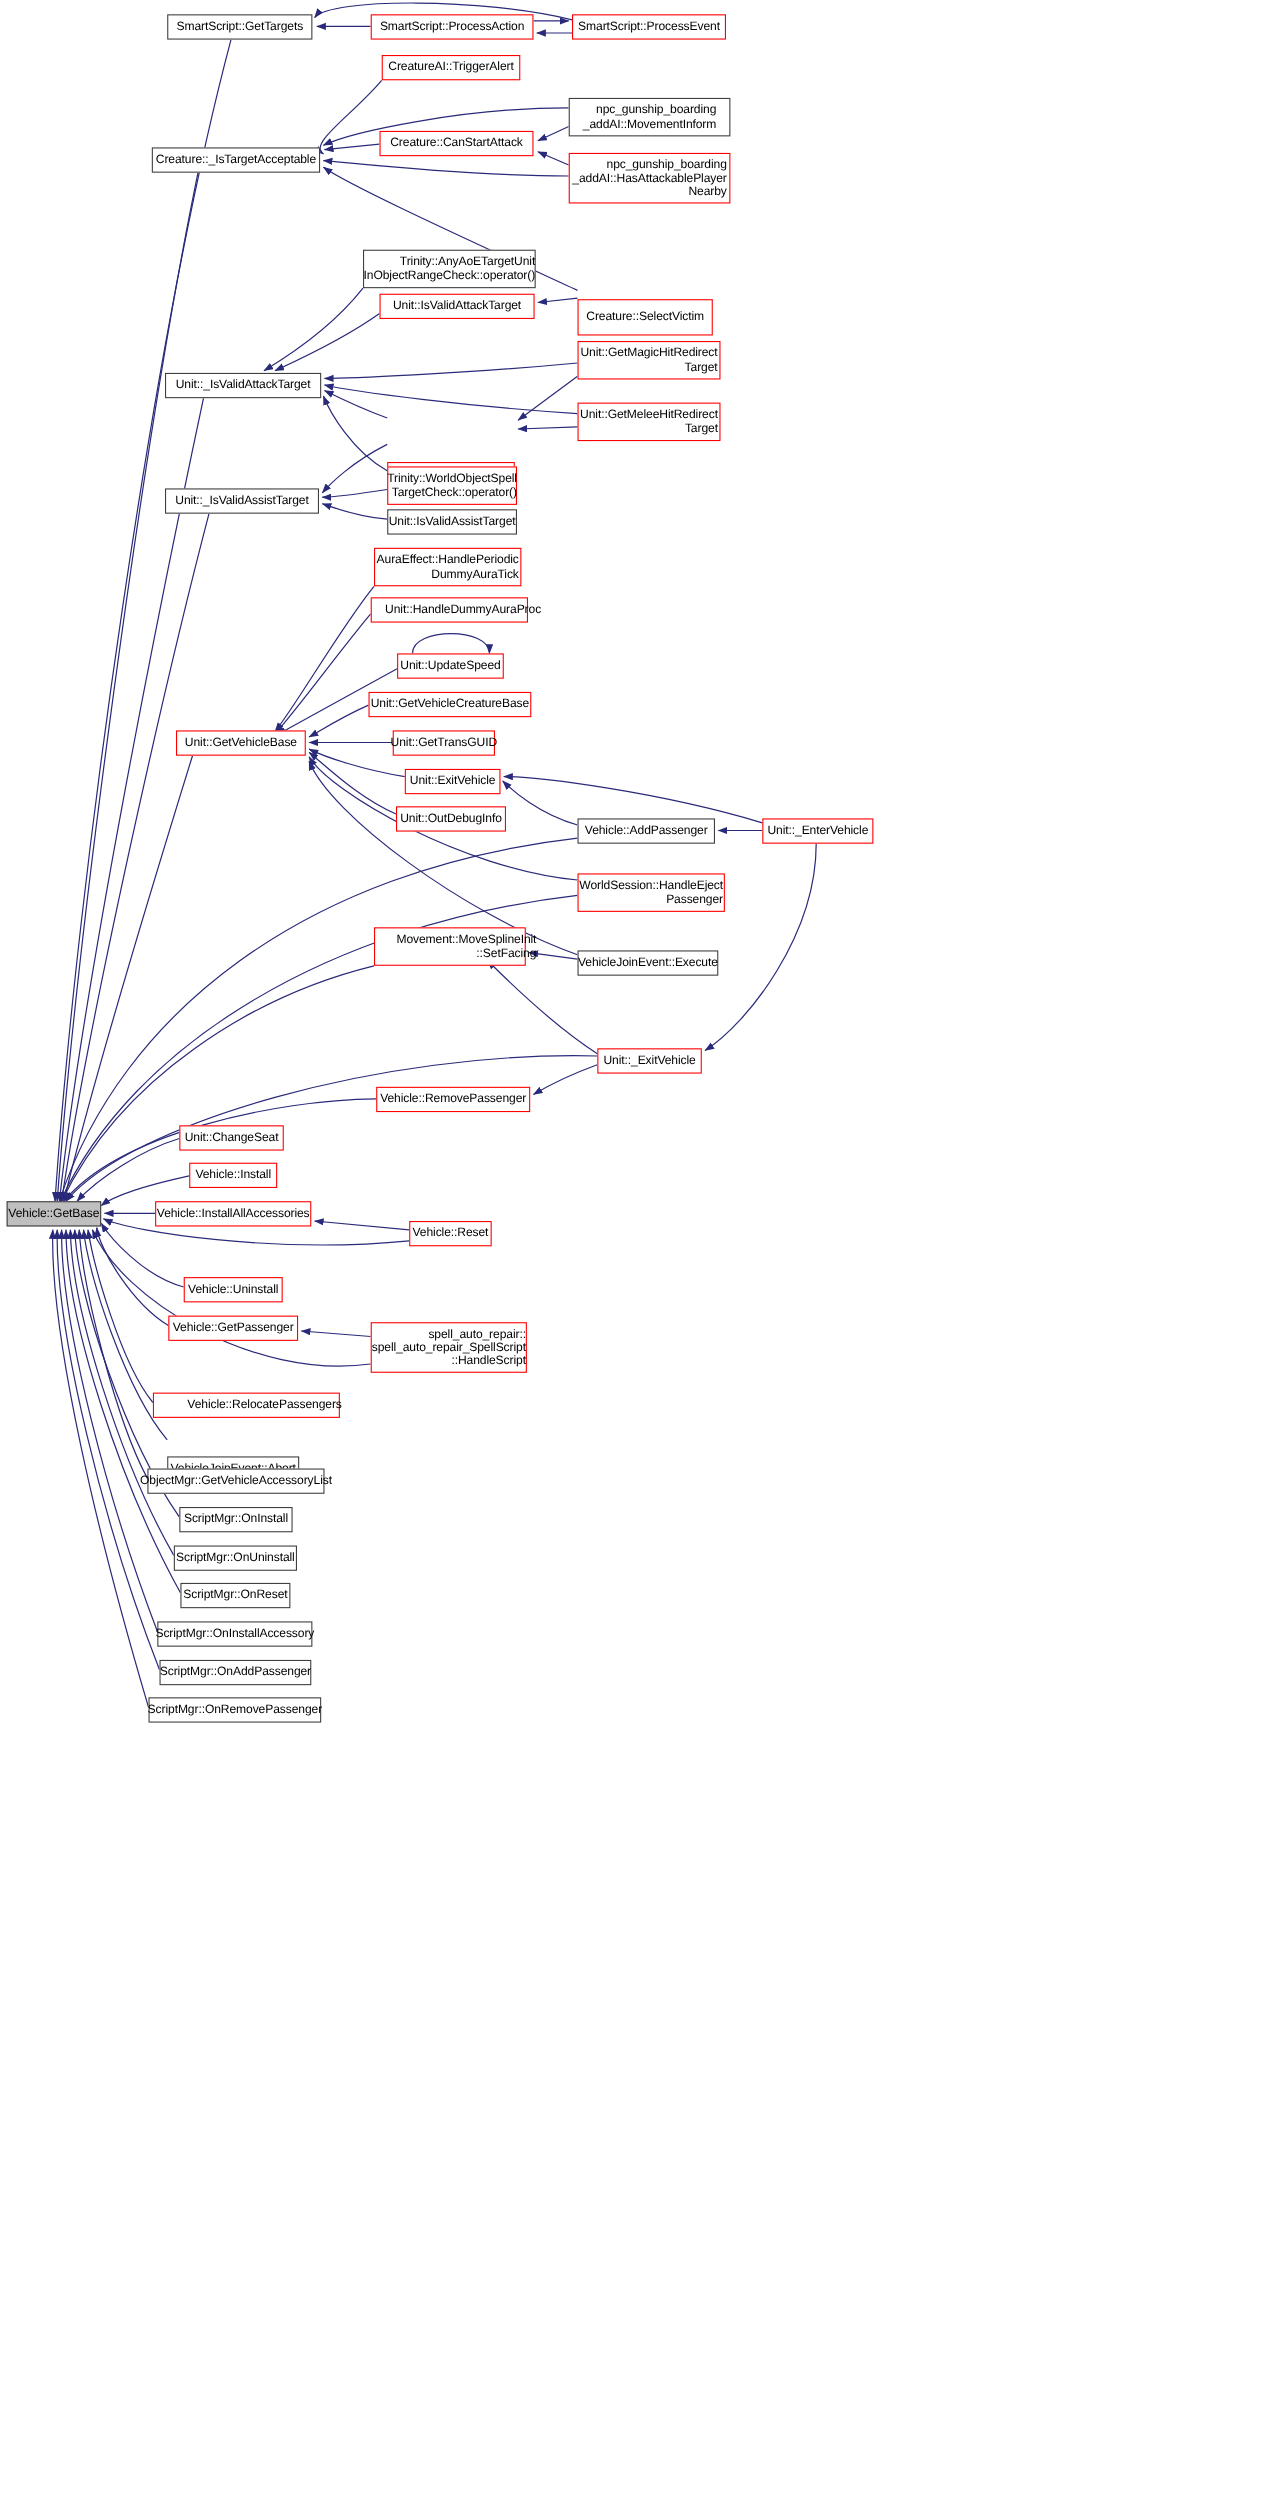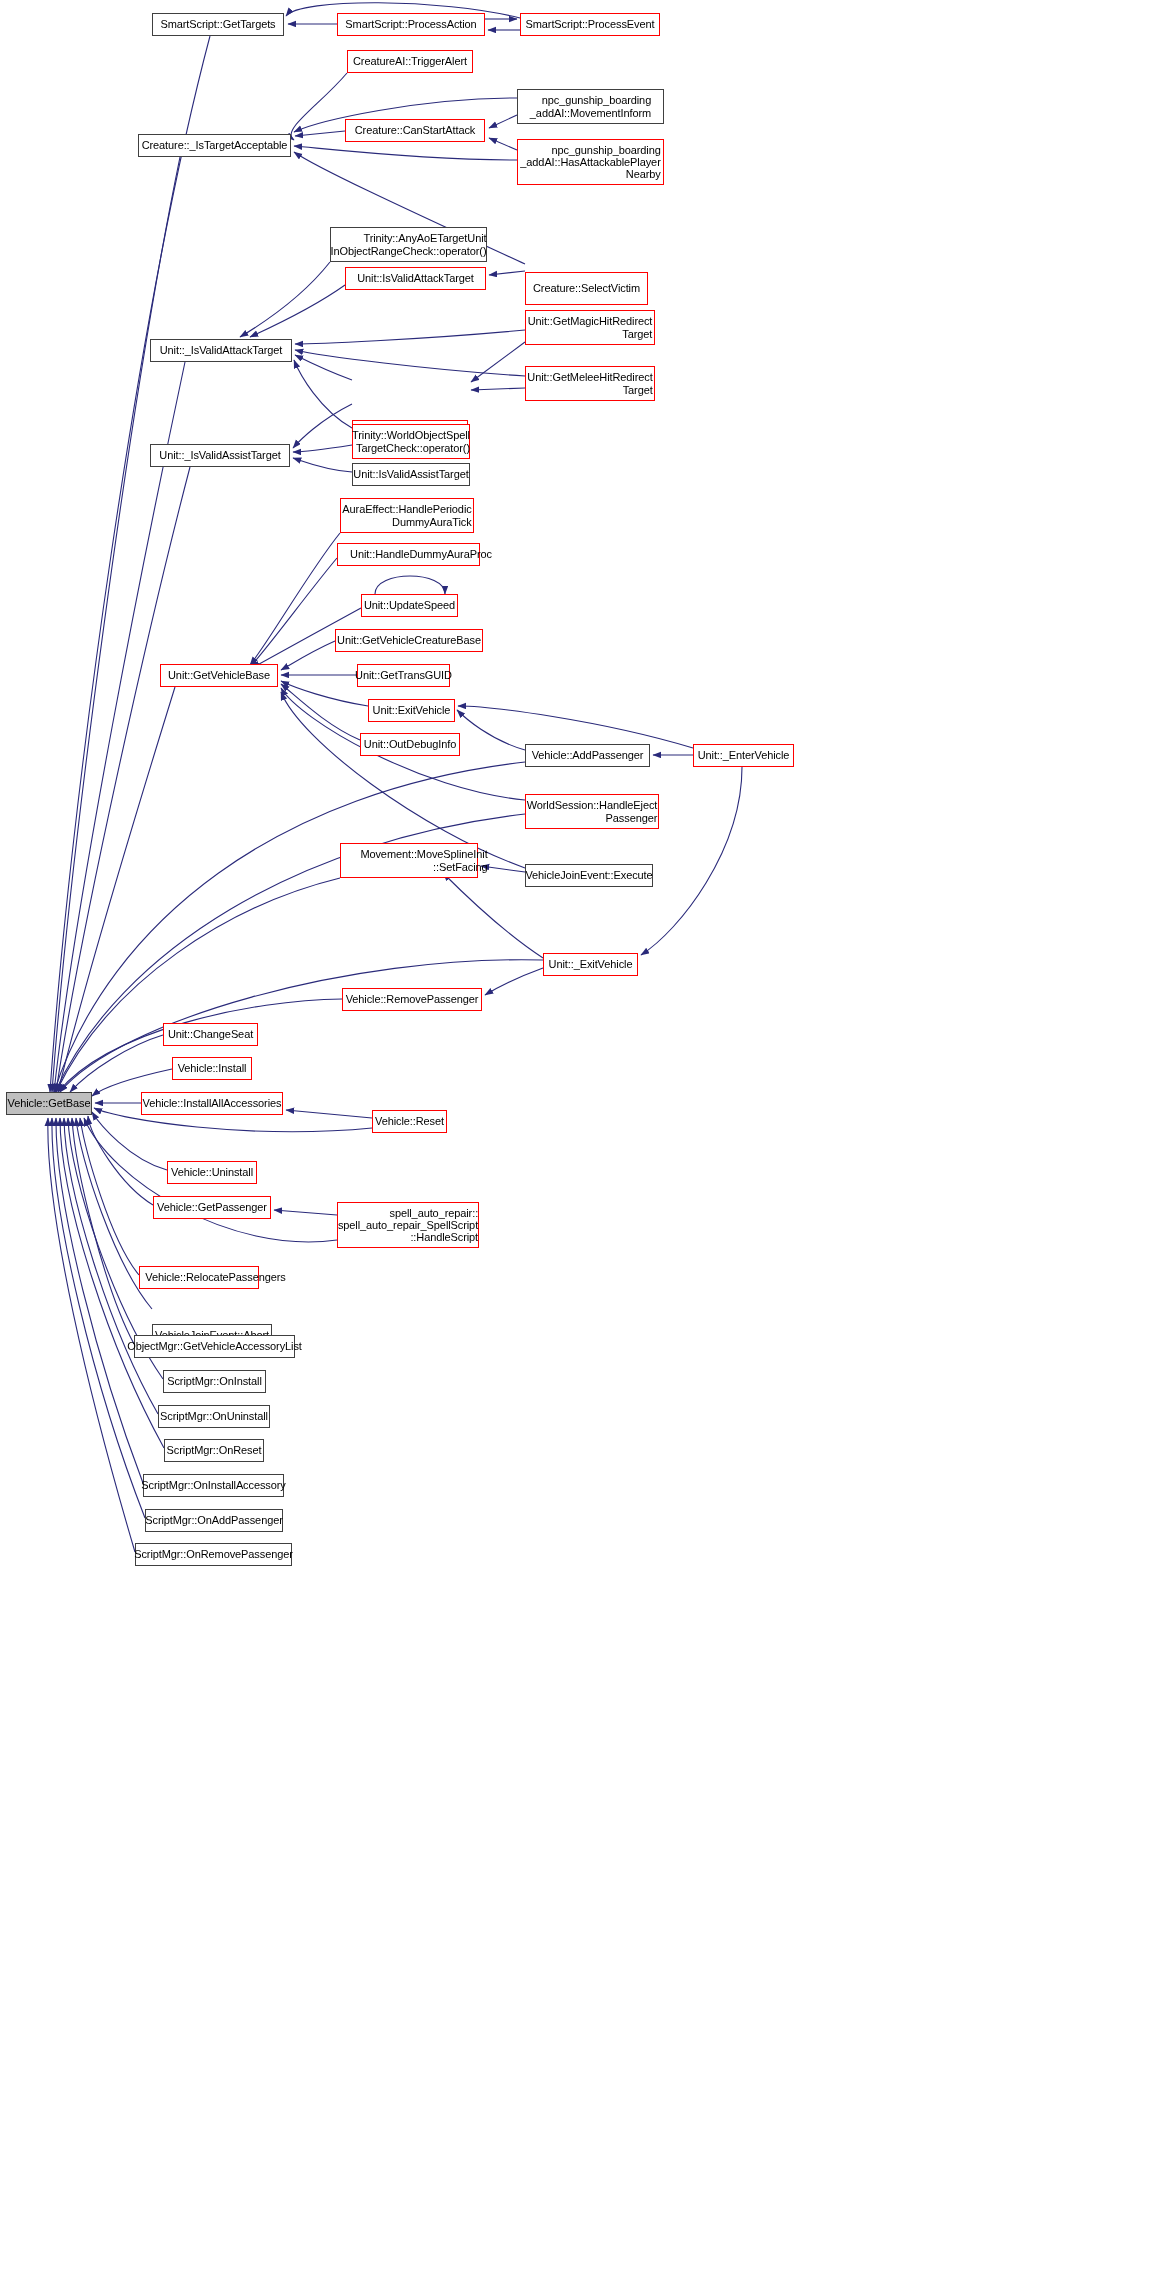--- a/index.html
+++ b/index.html
@@ -177,21 +177,21 @@
       <div class="node" style="left: 163px; top: 1023px; width: 95px; height: 23px;">Unit::ChangeSeat</div>
       <div class="node" style="left: 172px; top: 1057px; width: 80px; height: 23px;">Vehicle::Install</div>
       <div class="node current" style="left: 6px; top: 1092px; width: 86px; height: 23px;">Vehicle::GetBase</div>
       <div class="node" style="left: 141px; top: 1092px; width: 142px; height: 23px;">Vehicle::InstallAllAccessories</div>
       <div class="node" style="left: 372px; top: 1110px; width: 75px; height: 23px;">Vehicle::Reset</div>
       <div class="node" style="left: 167px; top: 1161px; width: 90px; height: 23px;">Vehicle::Uninstall</div>
       <div class="node" style="left: 153px; top: 1196px; width: 118px; height: 23px;">Vehicle::GetPassenger</div>
       <div class="node" style="left: 337px; top: 1202px; width: 142px; height: 46px;">spell_auto_repair::
 spell_auto_repair_SpellScript
 ::HandleScript</div>
-      <div class="node" style="left: 139px; top: 1266px; width: 120px; height: 23px; padding-left: 36px;">Vehicle::RelocatePassengers</div>
+      <div class="node" style="left: 139px; top: 1266px; width: 170px; height: 23px; padding-left: 36px;">Vehicle::RelocatePassengers</div>
       <div class="node plain" style="left: 152px; top: 1300px; width: 120px; height: 23px; margin-top: 24px;">VehicleJoinEvent::Abort</div>
       <div class="node plain" style="left: 134px; top: 1335px; width: 161px; height: 23px;">ObjectMgr::GetVehicleAccessoryList</div>
       <div class="node plain" style="left: 163px; top: 1370px; width: 103px; height: 23px;">ScriptMgr::OnInstall</div>
       <div class="node plain" style="left: 158px; top: 1405px; width: 112px; height: 23px;">ScriptMgr::OnUninstall</div>
       <div class="node plain" style="left: 164px; top: 1439px; width: 100px; height: 23px;">ScriptMgr::OnReset</div>
       <div class="node plain" style="left: 143px; top: 1474px; width: 141px; height: 23px;">ScriptMgr::OnInstallAccessory</div>
       <div class="node plain" style="left: 145px; top: 1509px; width: 138px; height: 23px;">ScriptMgr::OnAddPassenger</div>
       <div class="node plain" style="left: 135px; top: 1543px; width: 157px; height: 23px;">ScriptMgr::OnRemovePassenger</div>
     </div>
 </div>

